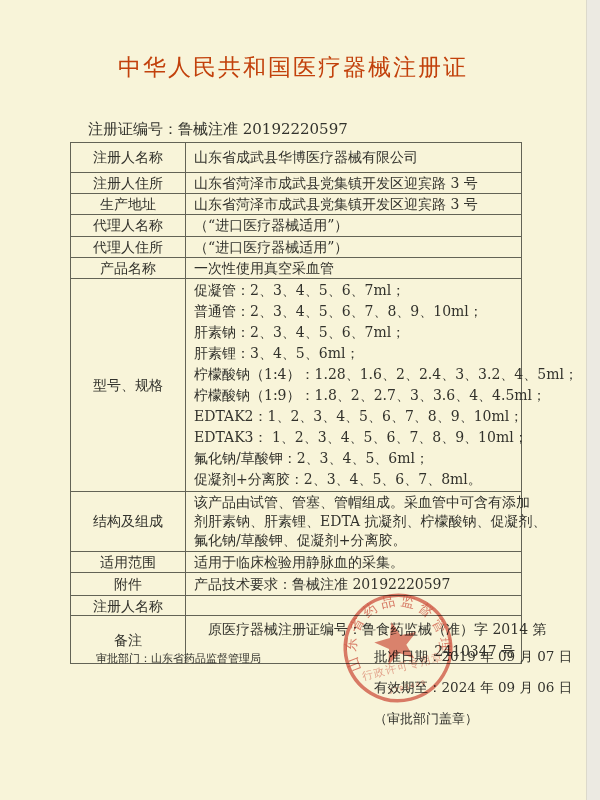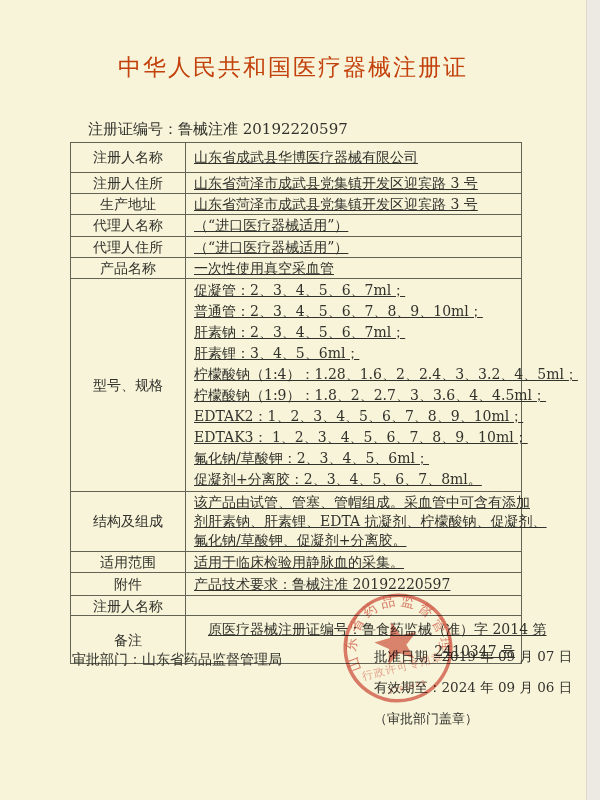--- a/index.html
+++ b/index.html
@@ -39,29 +39,28 @@
     vertical-align: middle;
     line-height: 1.3;
   }
   td.lbl {
     width: 115px;
     text-align: center;
     padding: 0 2px;
   }
   td.val {
     padding: 1px 6px 1px 8px;
-    text-decoration: underline;
   }
   .spec-line { line-height: 21px; white-space: nowrap; }
   .comp-line { line-height: 19px; white-space: nowrap; }
   .remark-line1 { line-height: 22px; text-indent: 14px; white-space: nowrap; }
   .remark-line2 { line-height: 22px; text-align: right; }
   .footer-dept {
-    position: absolute; top: 651px; left: 72px;
-    font-size: 14px;
+    position: absolute; top: 651px; left: 96px;
+    font-size: 11px;
   }
   .footer-right {
     position: absolute; top: 648px; left: 374px;
     font-size: 13.5px;
   }
   .footer-right .fr-line { margin-bottom: 13px; }
   .footer-right .fr-seal-note { font-size: 13px; }
   .seal {
     position: absolute; left: 336px; top: 586px;
     width: 124px; height: 124px;

